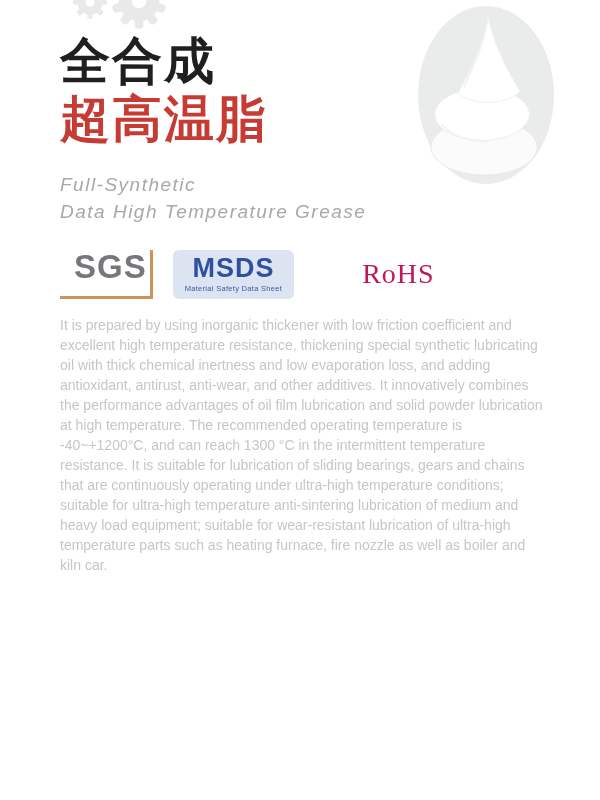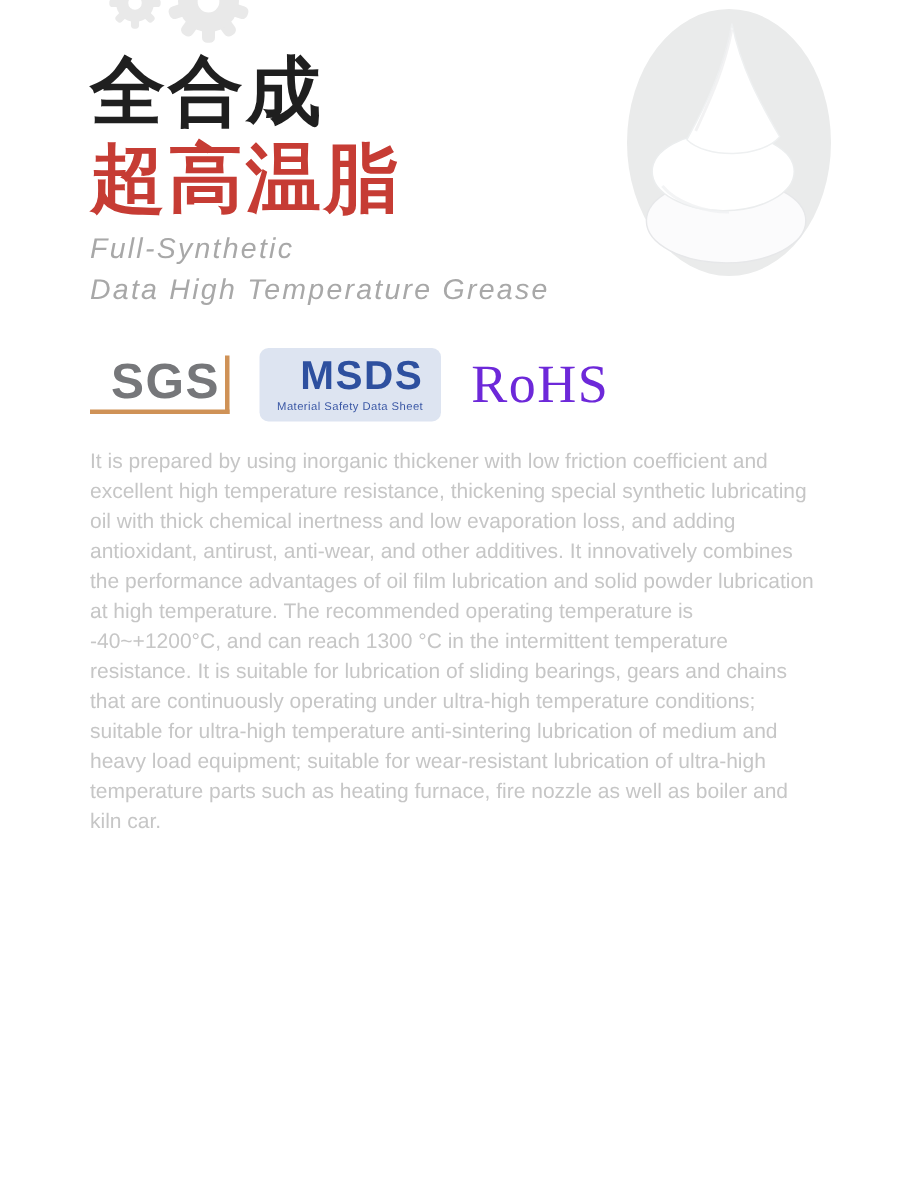--- a/index.html
+++ b/index.html
@@ -27,50 +27,50 @@
 
   .content{
     position:absolute;left:60px;top:34px;width:486px;
   }
   .title{
     font-size:50px;font-weight:700;color:#1f1f1f;
     line-height:1.08;margin:0;letter-spacing:2px;
   }
   .title.accent{color:#c63c34;margin-top:4px;}
   .subtitle{
-    margin-top:8px;font-size:19px;font-style:italic;color:#a8a8a8;
+    margin-top:26px;font-size:19px;font-style:italic;color:#a8a8a8;
     line-height:1.4;letter-spacing:1.5px;
   }
   .certs{
     margin-top:22px;display:flex;align-items:center;gap:20px;height:54px;
   }
   .sgs{
     display:inline-block;
     border-bottom:3px solid #cf9257;border-right:3px solid #cf9257;
-    padding:0 3px 3px 14px;
+    padding:0 3px 13px 14px;
   }
   .sgs .sgs-text{
     font-size:33px;font-weight:700;color:#76777a;letter-spacing:1px;
     line-height:1;display:block;
   }
   .msds{
     background:#dde4f1;border-radius:6px;padding:5px 12px 6px 12px;
-    text-align:right;
+    text-align:center;
   }
   .msds .msds-text{
     font-size:27px;font-weight:700;color:#2e509f;letter-spacing:1px;line-height:1;
     display:block;
   }
   .msds .msds-sub{
     font-size:7.5px;font-weight:400;color:#3a57a5;display:block;margin-top:2px;
     letter-spacing:0.3px;white-space:nowrap;
   }
   .rohs{
     font-family:"Liberation Serif", serif;
-    font-size:36px;color:#6d28d9;letter-spacing:1px;line-height:1;
+    font-size:28px;color:#be185d;letter-spacing:1px;line-height:1;margin-left:48px;
   }
   .desc-cn{
     margin-top:16px;font-size:20px;line-height:28px;color:#2e2e2e;
     font-weight:500;text-align:justify;letter-spacing:0.5px;
   }
   .desc-en{
     margin-top:14px;font-size:14px;line-height:20px;color:#c6c6c6;
     text-align:left;
   }
 </style>

